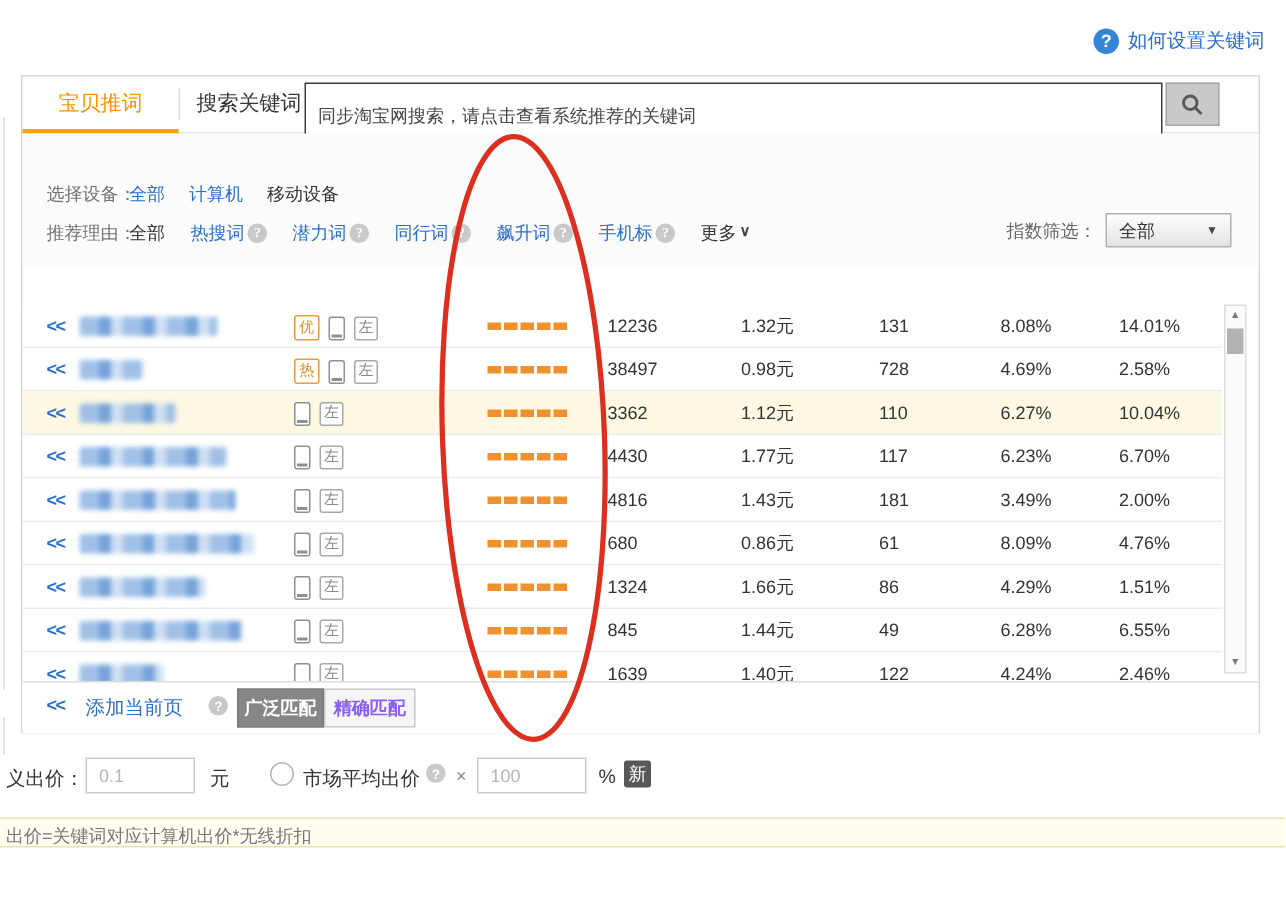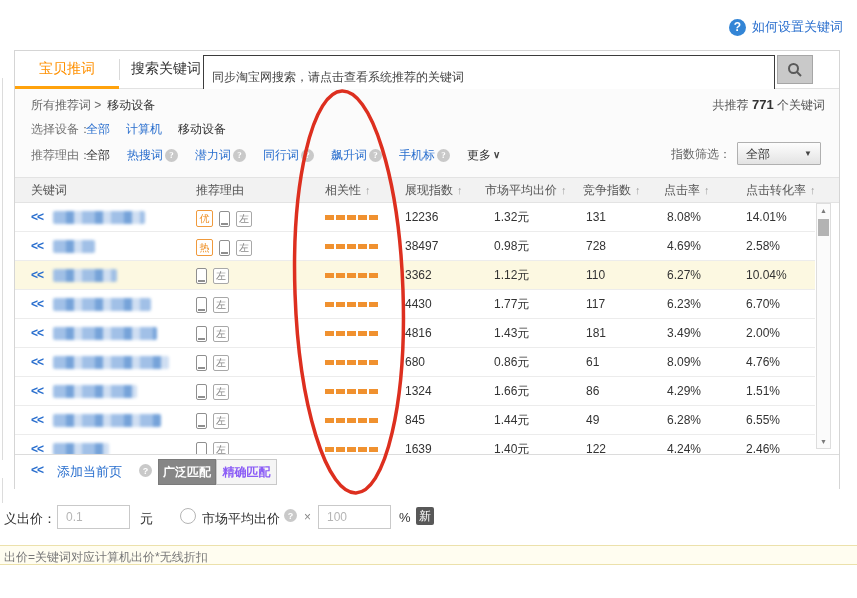--- a/index.html
+++ b/index.html
@@ -134,28 +134,20 @@
     <input class="search-box" placeholder="同步淘宝网搜索，请点击查看系统推荐的关键词" style="">
     <div class="search-btn">
       <svg width="16" height="16" viewBox="0 0 16 16">
         <circle cx="6.5" cy="6.5" r="4.5" fill="none" stroke="#5a5a5a" stroke-width="2"></circle>
         <line x1="10" y1="10" x2="14" y2="14" stroke="#5a5a5a" stroke-width="2"></line>
       </svg>
     </div>
   </div>
 
   <div class="filters">
-    <div class="f-row row-bread">
-      <span class="crumb">
-        <span>所有推荐词 &gt;</span><span class="sel">移动设备</span>
-      </span>
-      <span class="total">
-        <span>共推荐</span> <b>771</b> <span>个关键词</span>
-      </span>
-    </div>
     <div class="f-row row-device">
       <span class="f-label">选择设备：</span>
       <span class="opt-wrap" id="device-opts">
           <span class="opt ">
             <span class="lnk">全部</span>
           </span>
           <span class="opt ">
             <span class="lnk">计算机</span>
           </span>
           <span class="opt ">
@@ -197,30 +189,20 @@
       <span class="idx-filter">
         <span class="idx-label">指数筛选：</span>
         <span class="dropdown">
           <span>全部</span>
           <span class="caret">▼</span>
         </span>
       </span>
     </div>
   </div>
 
-  <div class="thead" id="thead">
-      <span class="h-col" style="left: 16px;">关键词</span>
-      <span class="h-col" style="left: 181px;">推荐理由</span>
-      <span class="h-col" style="left: 310px;">相关性<span class="arrow">↑</span></span>
-      <span class="h-col" style="left: 390px;">展现指数<span class="arrow">↑</span></span>
-      <span class="h-col" style="left: 470px;">市场平均出价<span class="arrow">↑</span></span>
-      <span class="h-col" style="left: 568px;">竞争指数<span class="arrow">↑</span></span>
-      <span class="h-col" style="left: 649px;">点击率<span class="arrow">↑</span></span>
-      <span class="h-col" style="left: 731px;">点击转化率<span class="arrow">↑</span></span>
-    </div>
   <div class="tbody" id="tbody">
       <div class="t-row">
         <span class="cell kw-arrows">&lt;&lt;</span>
         <span class="kw-blur" style="width: 92px;"></span>
         <span class="badge-slot">
           <span class="b-orange">优</span>
           <span class="b-phone"></span>
           <span class="b-left">左</span>
         </span>
         <span class="rel-bars">

